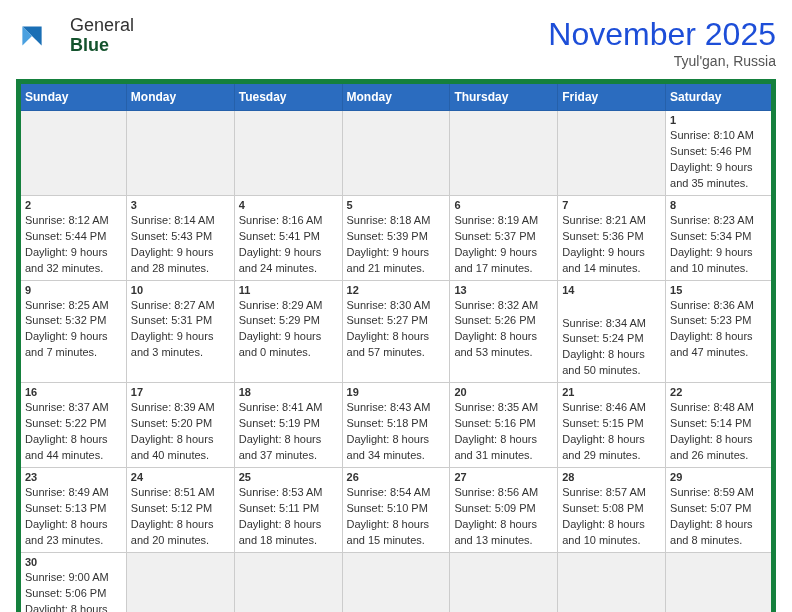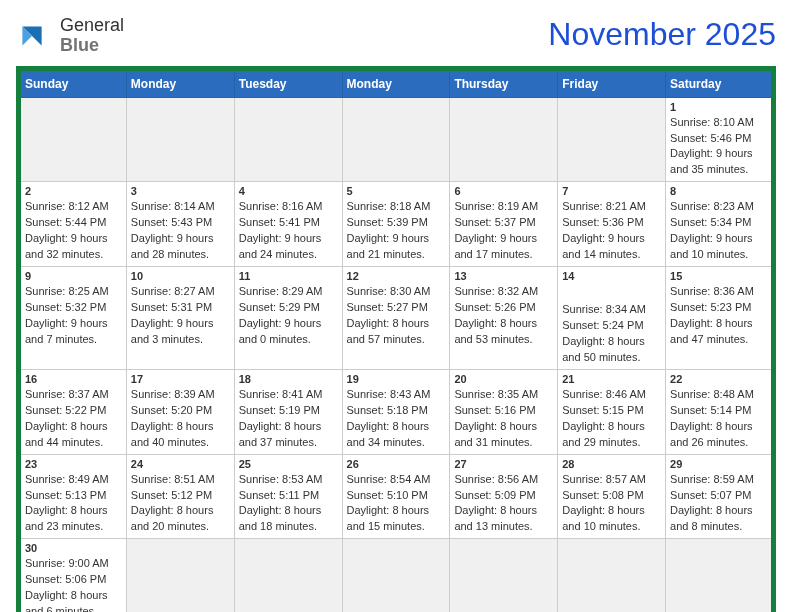--- a/index.html
+++ b/index.html
@@ -12,30 +12,30 @@
     }
     .header {
       display: flex;
       justify-content: space-between;
       align-items: flex-start;
       margin-bottom: 10px;
     }
     .logo {
       display: flex;
       align-items: center;
-      gap: 12px;
+      gap: 22px;
     }
     .logo-text {
       font-size: 18px;
       color: #333;
       font-weight: normal;
       line-height: 1.1;
     }
     .logo-text .general { display: block; }
-    .logo-text .blue { display: block; color: #737373; font-weight: bold; }
+    .logo-text .blue { display: block; color: #14532d; font-weight: bold; }
     .logo-icon {
       width: 32px;
       height: 32px;
     }
     .title-block {
       text-align: right;
     }
     .month-title {
       font-size: 32px;
       font-weight: normal;
@@ -93,20 +93,21 @@
       <polygon points="8,8 32,8 32,32 20,20" fill="#1a6fb5"></polygon>
       <polygon points="8,8 20,20 8,32" fill="#4aa0e0"></polygon>
     </svg>
     <div class="logo-text">
       <span class="general">General</span>
       <span class="blue">Blue</span>
     </div>
   </div>
   <div class="title-block">
     <div class="month-title">November 2025</div>
+    <div class="location">Tyul'gan, Russia</div>
   </div>
 </div>
 
 <table class="calendar">
   <thead>
     <tr>
       <th>Sunday</th>
       <th>Monday</th>
       <th>Tuesday</th>
       <th>Monday</th>

